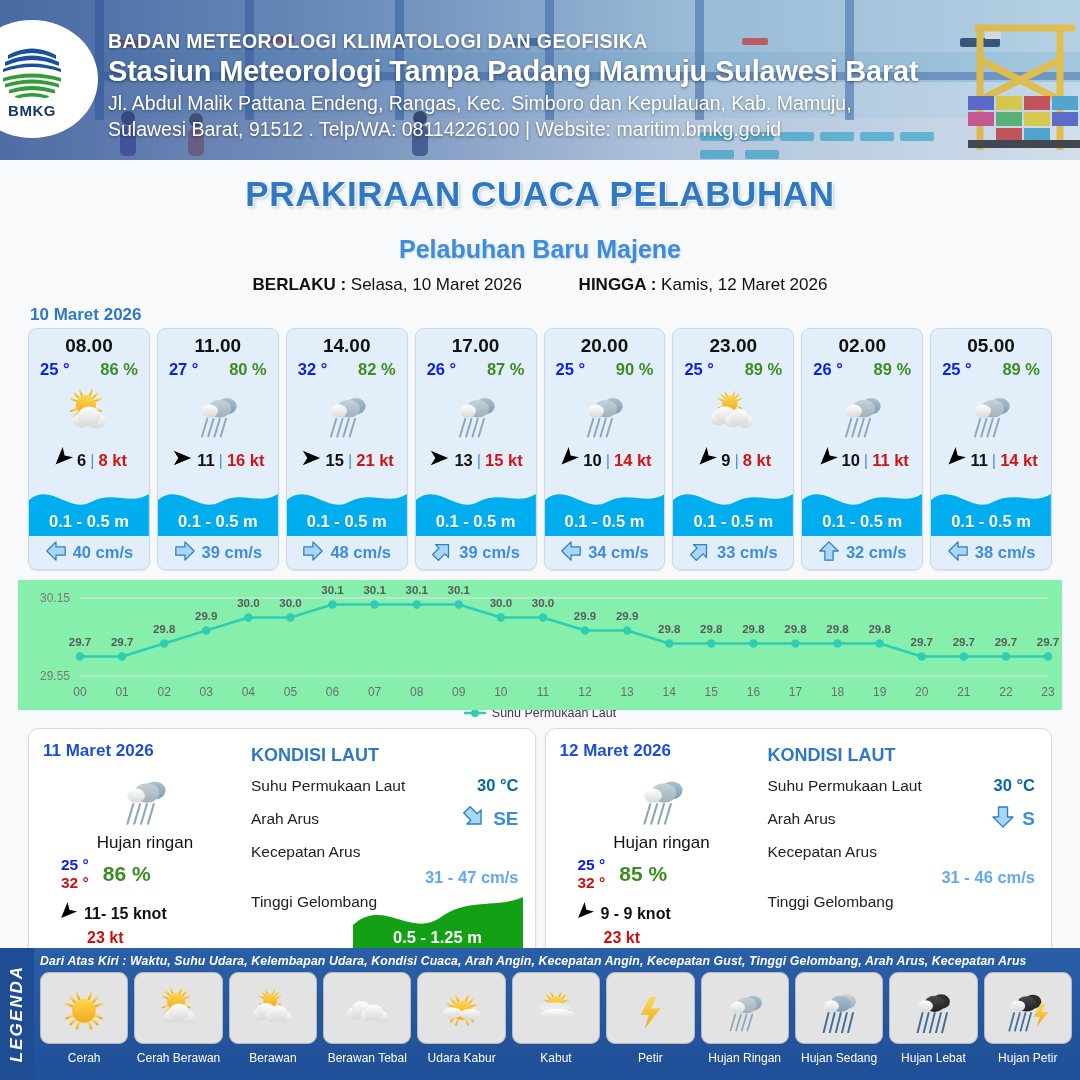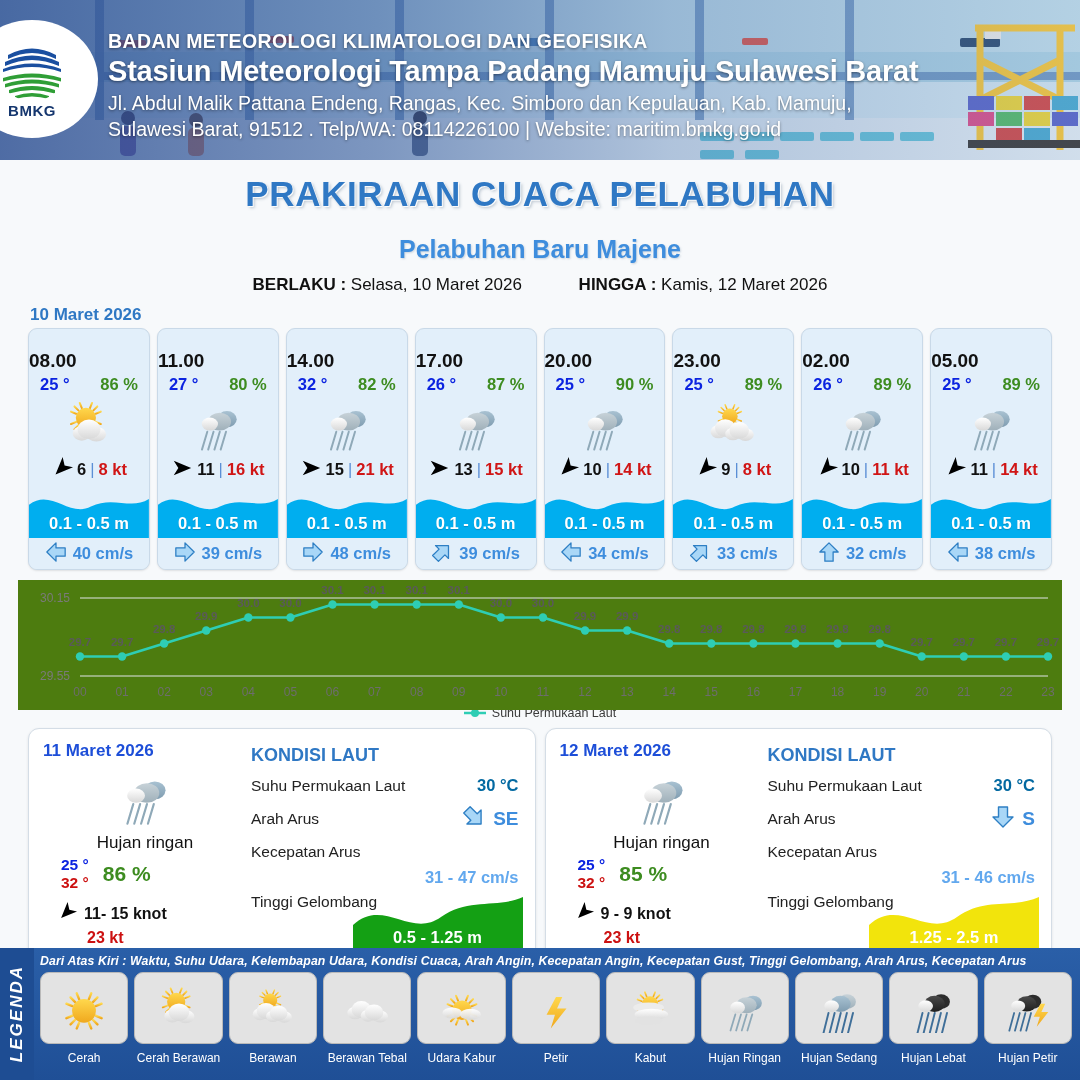--- a/index.html
+++ b/index.html
@@ -77,22 +77,22 @@
     flex: 1 1 0;
     background: #e2effa;
     border: 1px solid #c9d9e8;
     border-radius: 9px;
     overflow: hidden;
     box-shadow: 0 1px 2px rgba(0,0,0,.10);
     display: flex; flex-direction: column;
     height: 242px;
   }
   .c-time {
-    text-align: left; font-size: 19px; font-weight: bold; color: #111;
-    padding-top: 21px;
+    text-align: center; font-size: 19px; font-weight: bold; color: #111;
+    padding-top: 6px;
   }
   .c-th {
     display: flex; justify-content: space-between;
     padding: 3px 11px 0 11px;
     font-size: 16.5px; font-weight: bold;
   }
   .c-temp { color: #0b23e0; }
   .c-hum  { color: #3d8c20; }
   .c-icon {
     height: 62px; display: flex; align-items: center; justify-content: center;
@@ -114,21 +114,21 @@
   }
   .c-cur {
     height: 33px; display: flex; align-items: center; justify-content: center; gap: 6px;
     font-size: 16.5px; font-weight: bold; color: #3e8ddd;
     background: #e2effa;
   }
 
   
   .chart-box {
     margin: 10px 18px 0 18px;
-    background: #4d7c0f;
+    background: #86efac;
     height: 130px;
     position: relative;
   }
   .chart-svg { width: 100%; height: 100%; display: block; }
   .chart-legend {
     text-align: center; font-size: 12.5px; color: #3b3b3b;
     margin-top: -4px;
     display: flex; align-items: center; justify-content: center; gap: 6px;
   }
 
@@ -1093,26 +1093,20 @@
           <span class="kl-dir">S</span>
         </span>
       </div>
       <div class="kl-row" style="margin-bottom:0">
         <span>Kecepatan Arus</span>
       </div>
       <div class="kl-speed">31  - 46 cm/s</div>
       <div class="kl-row" style="margin-top:6px">
         <span>Tinggi Gelombang</span>
       </div>
-      <div class="kl-wave">
-        <svg viewBox="0 0 170 64" preserveAspectRatio="none">
-          <path d="M0,34 C30,6 58,48 88,26 C116,6 144,18 170,6 L170,64 L0,64 Z" fill="#f2e40c"></path>
-        </svg>
-        <span>1.25 - 2.5 m</span>
-      </div>
     </div>
     </div>
   </div>
 
 <div class="legend">
   <div class="legend-side">
     <span>LEGENDA</span>
   </div>
   <div class="legend-body">
     <div class="legend-note">Dari Atas Kiri : Waktu, Suhu Udara, Kelembapan Udara, Kondisi Cuaca, Arah Angin, Kecepatan Angin, Kecepatan Gust, Tinggi Gelombang, Arah Arus, Kecepatan Arus</div>
@@ -1375,50 +1369,20 @@
                 </linearGradient>
                 <linearGradient id="cb" x1="0" y1="0" x2="0" y2="1">
                   <stop offset="0%" stop-color="#a9c2d2"></stop>
                   <stop offset="100%" stop-color="#7f9cb0"></stop>
                 </linearGradient>
                 <linearGradient id="cd" x1="0" y1="0" x2="0" y2="1">
                   <stop offset="0%" stop-color="#4a4a4a"></stop>
                   <stop offset="100%" stop-color="#1f1f1f"></stop>
                 </linearGradient>
               </defs>
-              <polygon points="28,13.300000000000002 18.55,31.15 26.95,31.15 22.75,44.8 38.5,24.85 29.05,24.85 34.3,13.300000000000002" fill="url(#sunG)"></polygon>
-            </svg>
-          </div>
-    <div class="leg-name">Petir</div>
-        </div>
-        <div class="leg">
-    <div class="leg-tile">
-            <svg width="56" height="50.232" viewBox="0 0 56 49">
-              <defs>
-                <linearGradient id="sunG" x1="0" y1="0" x2="0" y2="1">
-                  <stop offset="0%" stop-color="#ffd84d"></stop>
-                  <stop offset="100%" stop-color="#f0a81e"></stop>
-                </linearGradient>
-                <linearGradient id="cw" x1="0" y1="0" x2="0" y2="1">
-                  <stop offset="0%" stop-color="#ffffff"></stop>
-                  <stop offset="100%" stop-color="#d8d8d8"></stop>
-                </linearGradient>
-                <linearGradient id="cg" x1="0" y1="0" x2="0" y2="1">
-                  <stop offset="0%" stop-color="#c7d2d8"></stop>
-                  <stop offset="100%" stop-color="#9fb0ba"></stop>
-                </linearGradient>
-                <linearGradient id="cb" x1="0" y1="0" x2="0" y2="1">
-                  <stop offset="0%" stop-color="#a9c2d2"></stop>
-                  <stop offset="100%" stop-color="#7f9cb0"></stop>
-                </linearGradient>
-                <linearGradient id="cd" x1="0" y1="0" x2="0" y2="1">
-                  <stop offset="0%" stop-color="#4a4a4a"></stop>
-                  <stop offset="100%" stop-color="#1f1f1f"></stop>
-                </linearGradient>
-              </defs>
               <line x1="36.82" y1="21" x2="41.44" y2="21" stroke="url(#sunG)" stroke-width="1.6799999999999997" stroke-linecap="round"></line>
               <line x1="36.14861747674955" y1="24.375267873460093" x2="40.41694091695169" y2="26.143265330986807" stroke="url(#sunG)" stroke-width="1.6799999999999997" stroke-linecap="round"></line>
               <line x1="34.23668181006535" y1="27.23668181006535" x2="37.5035151391472" y2="30.503515139147197" stroke="url(#sunG)" stroke-width="1.6799999999999997" stroke-linecap="round"></line>
               <line x1="31.375267873460093" y1="29.14861747674955" x2="33.14326533098681" y2="33.41694091695169" stroke="url(#sunG)" stroke-width="1.6799999999999997" stroke-linecap="round"></line>
               <line x1="28" y1="29.82" x2="28" y2="34.44" stroke="url(#sunG)" stroke-width="1.6799999999999997" stroke-linecap="round"></line>
               <line x1="24.62473212653991" y1="29.14861747674955" x2="22.856734669013193" y2="33.41694091695169" stroke="url(#sunG)" stroke-width="1.6799999999999997" stroke-linecap="round"></line>
               <line x1="21.76331818993465" y1="27.23668181006535" x2="18.496484860852803" y2="30.503515139147197" stroke="url(#sunG)" stroke-width="1.6799999999999997" stroke-linecap="round"></line>
               <line x1="19.85138252325045" y1="24.375267873460093" x2="15.583059083048308" y2="26.143265330986807" stroke="url(#sunG)" stroke-width="1.6799999999999997" stroke-linecap="round"></line>
               <line x1="19.18" y1="21" x2="14.560000000000002" y2="21" stroke="url(#sunG)" stroke-width="1.6799999999999997" stroke-linecap="round"></line>
               <line x1="19.85138252325045" y1="17.62473212653991" x2="15.583059083048306" y2="15.856734669013196" stroke="url(#sunG)" stroke-width="1.6799999999999997" stroke-linecap="round"></line>
@@ -1454,20 +1418,50 @@
                 </linearGradient>
                 <linearGradient id="cb" x1="0" y1="0" x2="0" y2="1">
                   <stop offset="0%" stop-color="#a9c2d2"></stop>
                   <stop offset="100%" stop-color="#7f9cb0"></stop>
                 </linearGradient>
                 <linearGradient id="cd" x1="0" y1="0" x2="0" y2="1">
                   <stop offset="0%" stop-color="#4a4a4a"></stop>
                   <stop offset="100%" stop-color="#1f1f1f"></stop>
                 </linearGradient>
               </defs>
+              <polygon points="28,13.300000000000002 18.55,31.15 26.95,31.15 22.75,44.8 38.5,24.85 29.05,24.85 34.3,13.300000000000002" fill="url(#sunG)"></polygon>
+            </svg>
+          </div>
+    <div class="leg-name">Petir</div>
+        </div>
+        <div class="leg">
+    <div class="leg-tile">
+            <svg width="56" height="50.232" viewBox="0 0 56 49">
+              <defs>
+                <linearGradient id="sunG" x1="0" y1="0" x2="0" y2="1">
+                  <stop offset="0%" stop-color="#ffd84d"></stop>
+                  <stop offset="100%" stop-color="#f0a81e"></stop>
+                </linearGradient>
+                <linearGradient id="cw" x1="0" y1="0" x2="0" y2="1">
+                  <stop offset="0%" stop-color="#ffffff"></stop>
+                  <stop offset="100%" stop-color="#d8d8d8"></stop>
+                </linearGradient>
+                <linearGradient id="cg" x1="0" y1="0" x2="0" y2="1">
+                  <stop offset="0%" stop-color="#c7d2d8"></stop>
+                  <stop offset="100%" stop-color="#9fb0ba"></stop>
+                </linearGradient>
+                <linearGradient id="cb" x1="0" y1="0" x2="0" y2="1">
+                  <stop offset="0%" stop-color="#a9c2d2"></stop>
+                  <stop offset="100%" stop-color="#7f9cb0"></stop>
+                </linearGradient>
+                <linearGradient id="cd" x1="0" y1="0" x2="0" y2="1">
+                  <stop offset="0%" stop-color="#4a4a4a"></stop>
+                  <stop offset="100%" stop-color="#1f1f1f"></stop>
+                </linearGradient>
+              </defs>
               <g>
                 <ellipse cx="36.085" cy="19.459999999999997" rx="8.82" ry="7.35" fill="url(#cb)"></ellipse>
                 <ellipse cx="29.47" cy="21.665" rx="10.29" ry="8.084999999999999" fill="url(#cg)"></ellipse>
                 <ellipse cx="20.65" cy="23.869999999999997" rx="7.35" ry="5.88" fill="url(#cw)"></ellipse>
               </g>
               <line x1="18.34" y1="30.799999999999997" x2="13.510000000000002" y2="46.89999999999999" stroke="#8fa9b8" stroke-width="1.771" stroke-linecap="round"></line>
               <line x1="23.975" y1="30.799999999999997" x2="19.145000000000003" y2="46.89999999999999" stroke="#8fa9b8" stroke-width="1.771" stroke-linecap="round"></line>
               <line x1="29.61" y1="30.799999999999997" x2="24.78" y2="46.89999999999999" stroke="#8fa9b8" stroke-width="1.771" stroke-linecap="round"></line>
               <line x1="35.245" y1="30.799999999999997" x2="30.415" y2="46.89999999999999" stroke="#8fa9b8" stroke-width="1.771" stroke-linecap="round"></line>
             </svg>

